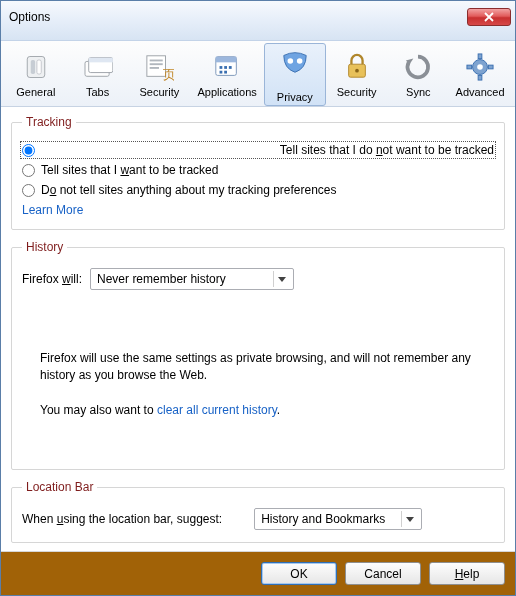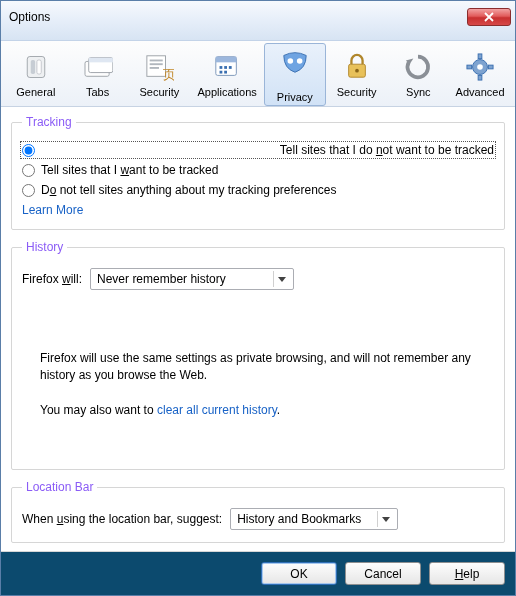--- a/index.html
+++ b/index.html
@@ -44,48 +44,48 @@
   border: 1px solid #9ab5d8;
   gap: 13px;
 }
 .tabbtn .iconbox { width: 32px; height: 32px; display:flex; align-items:center; justify-content:center; }
 .tabbtn .lbl { font-size: 11px; color: #000; }
 .content { flex: 1; padding: 8px 10px; display: flex; flex-direction: column; gap: 10px; background: #fff; }
 fieldset {
   border: 1px solid #d6d6d6; border-radius: 2px;
   padding: 8px 10px 12px 10px;
 }
-legend { padding: 0 4px; font-size: 12px; color: #8b5cf6; }
+legend { padding: 0 4px; font-size: 12px; color: #7f1d1d; }
 .radio-row { display: flex; align-items: center; gap: 6px; margin: 6px 0; }
 .radio-row input { margin: 0; }
 .radio-row.focused { outline: 1px dotted #555; outline-offset: 1px; justify-content: space-between; }
 .u { text-decoration: underline; }
 .link { color: #1862c6; cursor: pointer; }
 .row { display: flex; align-items: center; gap: 8px; margin-top: 6px; }
 .select {
   border: 1px solid #abadb3; background: #fff; height: 22px;
   display: flex; align-items: center; justify-content: space-between;
   padding: 0 4px 0 6px; cursor: pointer; border-radius: 2px; min-width: 160px;
 }
 .select .arrow { width: 16px; height: 16px; display:flex; align-items:center; justify-content:center; border-left: 1px solid #d0d0d0; margin-left:6px;}
 .history-text { margin: 60px 0 20px 18px; font-size: 12px; line-height: 1.4; color: #000; }
 .history-text p { margin-bottom: 18px; max-width: 440px;}
 .footer {
   border-top: 1px solid #d6d6d6; padding: 10px; display: flex; justify-content: flex-end; gap: 8px;
-  background: #0c4a6e;
+  background: #a16207;
 }
 .btn {
   min-width: 76px; height: 23px; border: 1px solid #8e8f90; border-radius: 3px;
   background: linear-gradient(to bottom, #fdfdfd, #e6e6e6);
   display: flex; align-items: center; justify-content: center; cursor: pointer;
   font-size: 12px;
 }
 .btn.default { border-color: #2f6fb7; box-shadow: inset 0 0 0 1px #a6c8ee; }
 fieldset.history { flex: 1; display: flex; flex-direction: column; }
-fieldset.locbar .select { min-width: 168px; }
+fieldset.locbar .select { min-width: 168px; margin-left: 24px; }
 </style>
 </head>
 <body>
 
 <div class="window">
 
   <div class="titlebar">
     <span class="title">Options</span>
     <div class="close">
       <svg viewBox="0 0 10 10">

